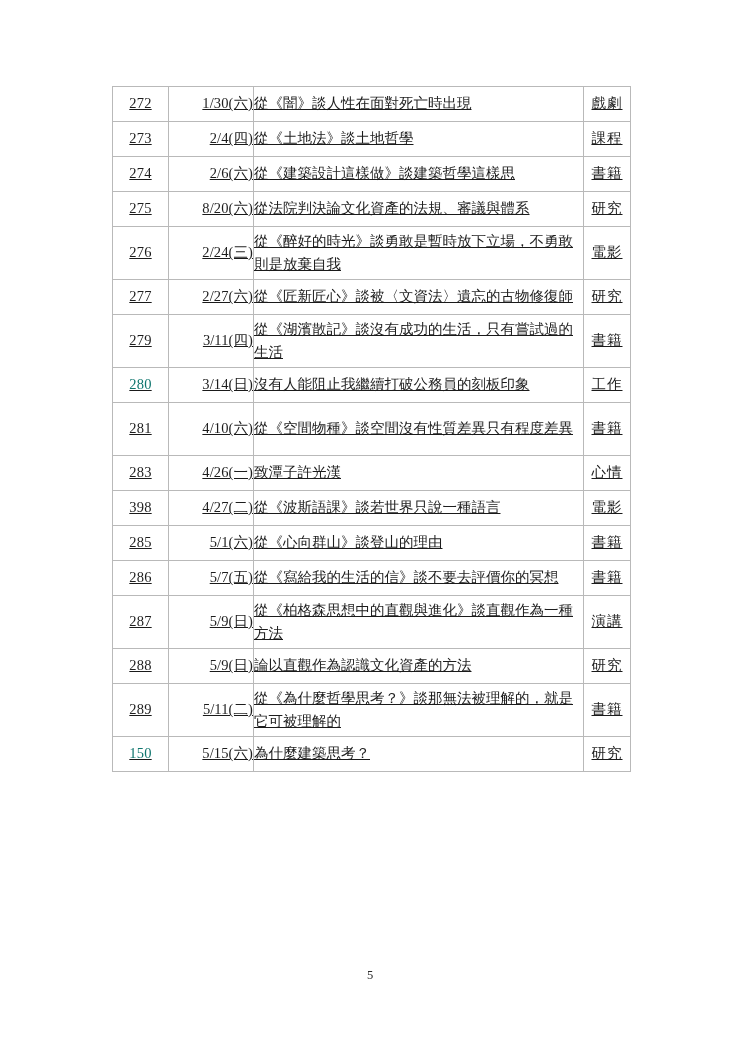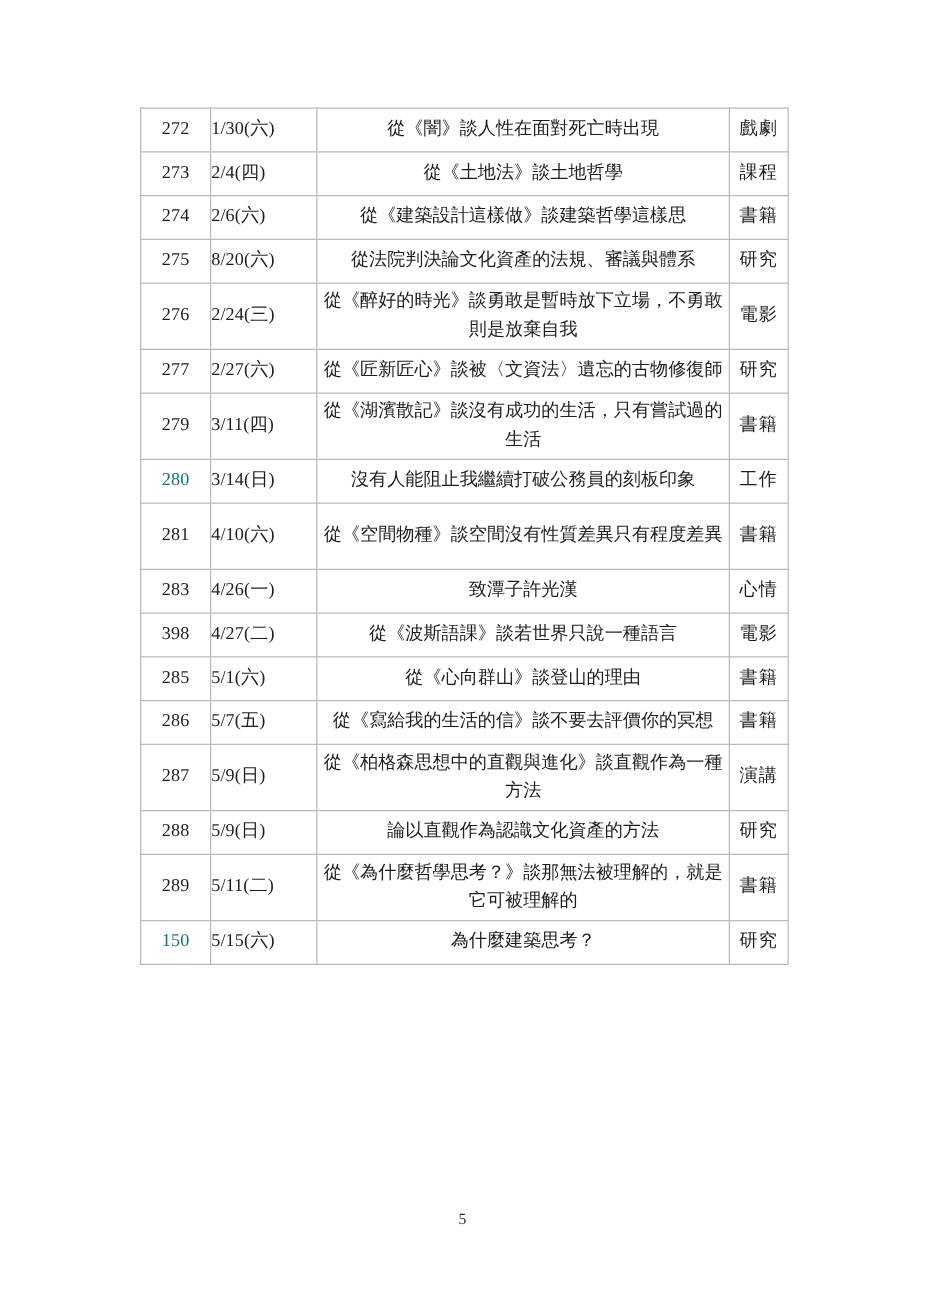--- a/index.html
+++ b/index.html
@@ -28,20 +28,21 @@
     position: absolute;
     left: 112px;
     top: 86px;
     width: 518px;
   }
   table.schedule {
     border-collapse: collapse;
     table-layout: fixed;
     width: 518px;
     background: #ffffff;
+    text-decoration: underline;
   }
   table.schedule col.c-num   { width: 56px; }
   table.schedule col.c-date  { width: 85px; }
   table.schedule col.c-title { width: 330px; }
   table.schedule col.c-cat   { width: 47px; }
 
   table.schedule td {
     border: 1px solid #b9b9b9;
     padding: 0;
     vertical-align: middle;
@@ -53,28 +54,28 @@
     text-align: center;
     font-family: "Liberation Serif", "DejaVu Serif", serif;
     font-size: 15px;
     letter-spacing: 0.2px;
     padding: 7px 2px;
   }
   td.cell-num.red {
     color: #0f766e;
   }
   td.cell-date {
-    text-align: left;
+    text-align: right;
     font-size: 14px;
     padding: 7px 4px;
     letter-spacing: 0.1px;
     margin-top: 12px;
   }
   td.cell-title {
-    text-align: center;
+    text-align: left;
     padding: 7px 9px 7px 10px;
     font-size: 14.5px;
     line-height: 1.62;
     word-break: break-all;
   }
   td.cell-cat {
     text-align: center;
     font-size: 14.5px;
     padding: 7px 3px;
     letter-spacing: 1px;

